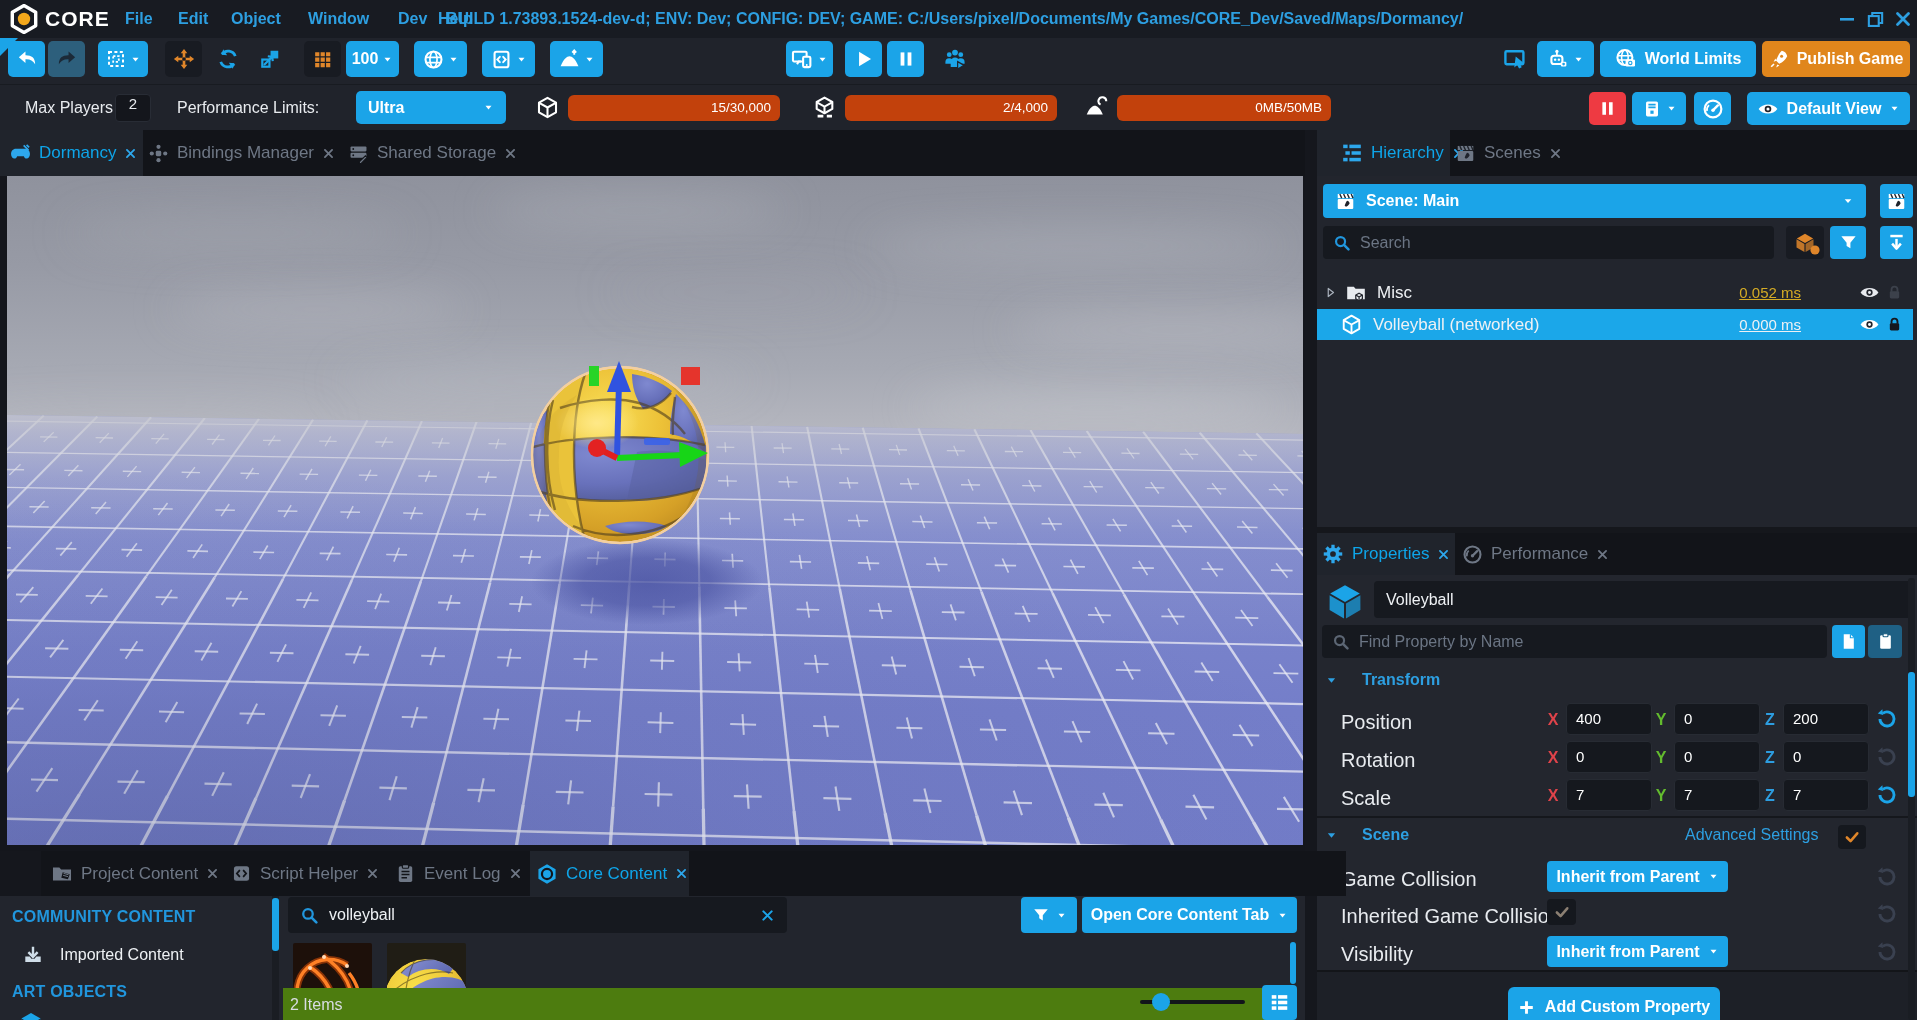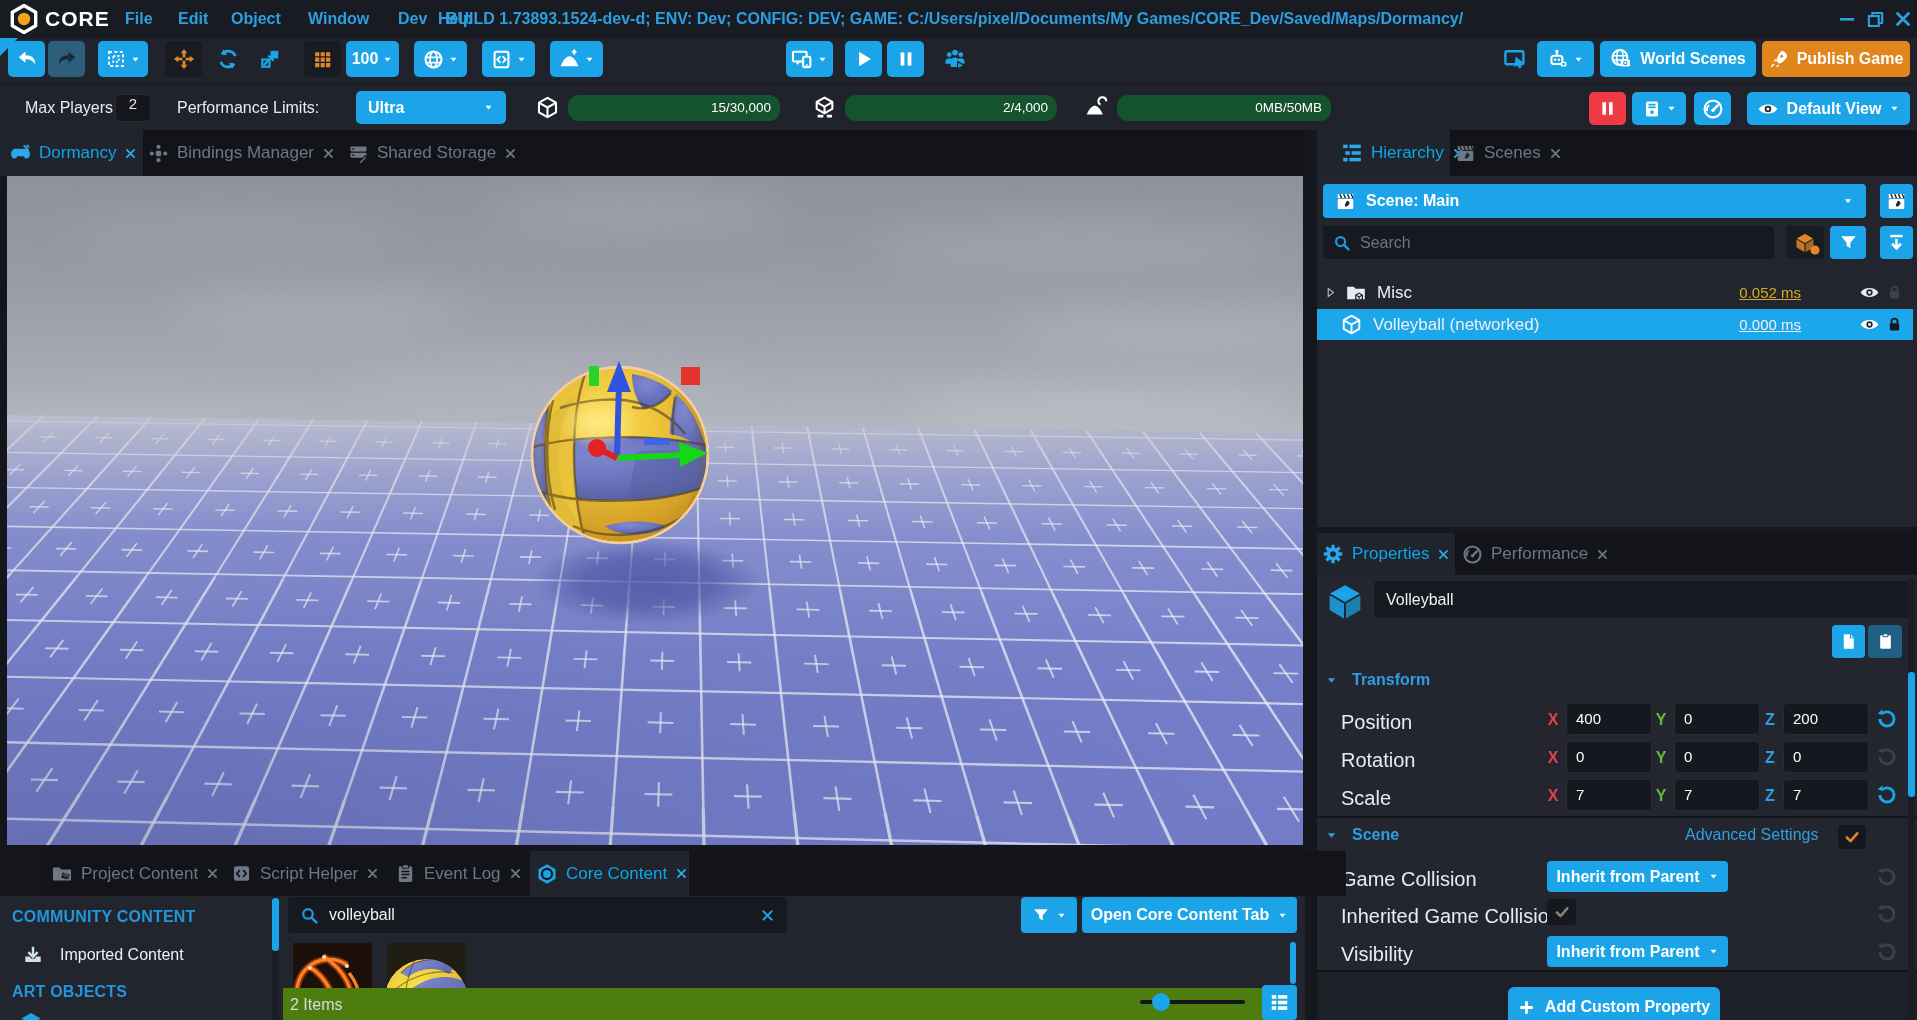--- a/index.html
+++ b/index.html
@@ -28,21 +28,21 @@
     align-items:center; justify-content:center; gap:4px; color:#fff; background:#1ba4e8; }
   .tbtn.ghost { background:transparent; color:#1ba4e8; }
   .tbtn.dark { background:#181b22; color:#e0862a; }
   .tbtn.disabled { background:#2d5f7c; color:#1c2a38; }
   .tbtn .lbl { font-weight:bold; font-size:16px; }
   #corner-notch { position:absolute; left:0; top:0; width:0; height:0;
     border-top:18px solid #1ba4e8; border-right:18px solid transparent; }
   .t2lbl { position:absolute; top:0; height:46px; line-height:46px; font-size:16px; color:#e8ebef; }
   .t2input { position:absolute; top:9px; height:28px; background:#14161c; border-radius:4px;
     color:#e8ebef; font-size:15px; text-align:center; border:1px solid #282c35; }
-  .meter { position:absolute; top:10px; height:26px; background:#14532d; border-radius:11px;text-align:right; }
+  .meter { position:absolute; top:10px; height:26px; background:#c2410c; border-radius:6px;text-align:right; }
   .meter span { position:absolute; right:9px; top:0; height:26px; line-height:26px; font-size:13.5px; color:#fff; }
   .mico { position:absolute; top:11px; color:#fff; }
 
   
   .tabbar { position:absolute; background:#121419; }
   .tab { position:absolute; top:0; height:100%; display:flex; align-items:center; gap:8px;
     color:#6e7785; font-size:17px; }
   .tab .tx { color:#6e7785; }
   .tab.active { background:#20242c; color:#2da7ec; }
   .tab.active .tx { color:#0ea5e9; }
@@ -65,21 +65,21 @@
     display:flex; align-items:center; justify-content:center; }
   .input { position:absolute; background:#16191f; border-radius:4px; display:flex;
     align-items:center; color:#6b7584; font-size:16px; }
   .hrow { position:absolute; left:0; width:596px; height:31px; display:flex; align-items:center; color:#eef1f4; font-size:17px; }
   .hrow.selected { background:#1ba7e9; }
   .hrow .ms { position:absolute; right:112px; font-size:15px;text-decoration:underline; }
   .ms.yellow { color:#d4ab25; }
   #splitter { position:absolute; left:1317px; top:527px; width:600px; height:6px; background:#15171c; }
   #props { position:absolute; left:1317px; top:575px; width:600px; height:395px; background:#23262e; overflow:hidden; }
   #pfooter { position:absolute; left:1317px; top:970px; width:600px; height:50px; background:#1d2027; border-top:2px solid #131519; }
-  .sechead { position:absolute; display:flex; align-items:center; gap:14px; color:#2d9fe1;
+  .sechead { position:absolute; display:flex; align-items:center; gap:24px; color:#2d9fe1;
     font-weight:bold; font-size:16px; }
   .plabel { position:absolute; color:#e8ebef; font-size:20px; }
   .axis { position:absolute; width:14px; font-weight:bold; font-size:16px; text-align:center; }
   .ax-x { color:#e0434a; } .ax-y { color:#63bc2e; } .ax-z { color:#2d9de0; }
   .vinput { position:absolute; width:86px; height:32px; background:#15181e; border:1px solid #272b33;
     border-radius:4px; color:#fff; font-size:15px; line-height:30px; padding-left:9px; }
   .reset { position:absolute; width:22px; height:22px; color:#1ba4e8; }
   .reset.dim { color:#3a4150; }
   .dropdown { position:absolute; background:#1ba4e8; border-radius:4px; color:#fff; font-weight:bold;
     font-size:16px; display:flex; align-items:center; justify-content:center; gap:8px; }
@@ -501,21 +501,21 @@
         <use href="#i-robot"></use>
       </svg>
       <svg class="ic" width="11" height="11">
         <use href="#i-caret"></use>
       </svg>
     </div>
   <div class="tbtn" style="left:1600px;width:156px;gap:8px">
       <svg class="ic" width="22" height="22">
         <use href="#i-worldcam"></use>
       </svg>
-      <span class="lbl">World Scenes</span>
+      <span class="lbl">World Limits</span>
     </div>
   <div class="tbtn" style="left:1762px;width:148px;gap:8px;background:#e0861c">
       <svg class="ic" width="20" height="20">
         <use href="#i-rocket"></use>
       </svg>
       <span class="lbl">Publish Game</span>
     </div>
 </div>
 
 <div id="toolbar2">
@@ -1251,20 +1251,26 @@
   </div>
 </div>
 
 <div id="props">
   <svg class="ic abs" style="left:8px;top:7px;color:#1ba4e8" width="40" height="40">
       <use href="#i-cubesolid"></use>
     </svg>
   <div class="input" style="left:57px;top:6px;width:538px;height:37px;padding:0 12px;color:#eef1f4">
     <span>Volleyball</span>
   </div>
+  <div class="input" style="left:5px;top:50px;width:505px;height:33px;padding:0 10px;gap:9px">
+    <svg class="ic" width="18" height="18" style="color:#5c6674">
+        <use href="#i-search"></use>
+      </svg>
+    <span>Find Property by Name</span>
+  </div>
   <div class="bluebtn" style="left:515px;top:50px;width:33px;height:33px;justify-content:center">
       <svg class="ic" width="19" height="19">
         <use href="#i-doc"></use>
       </svg>
     </div>
   <div class="bluebtn" style="left:551px;top:50px;width:34px;height:33px;justify-content:center;background:#1f6084">
       <svg class="ic" width="19" height="19">
         <use href="#i-clip"></use>
       </svg>
     </div>

